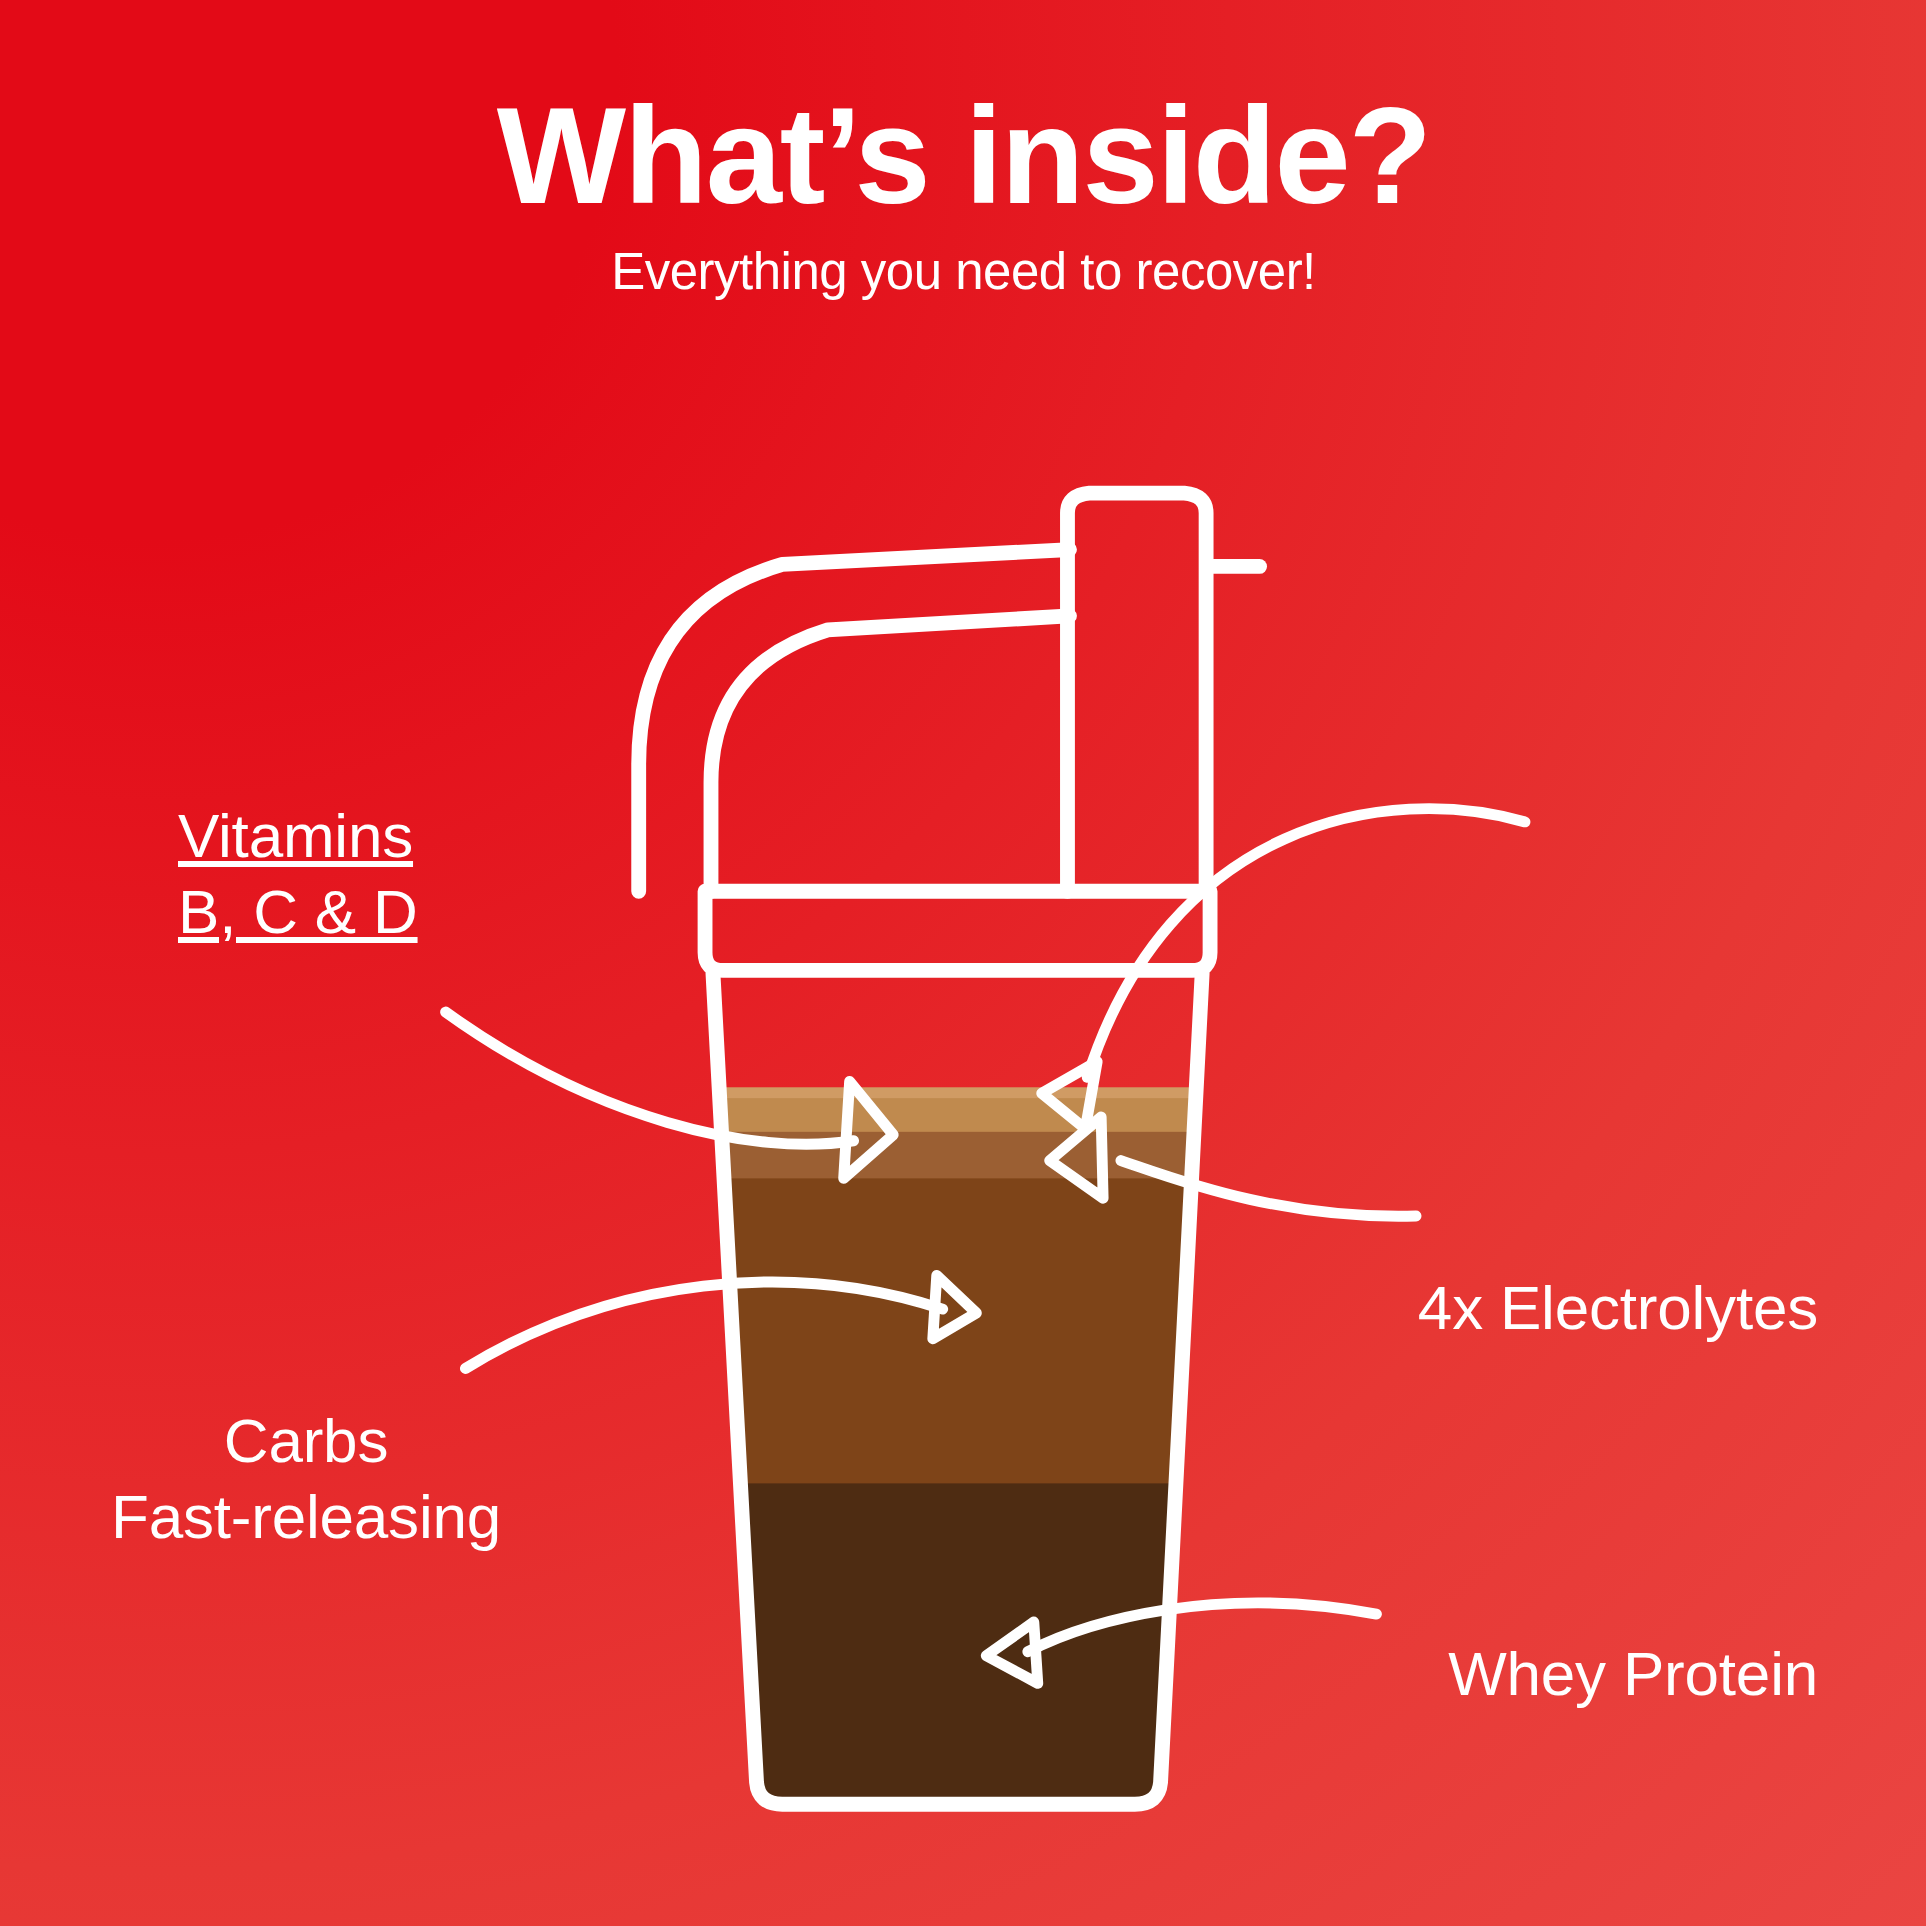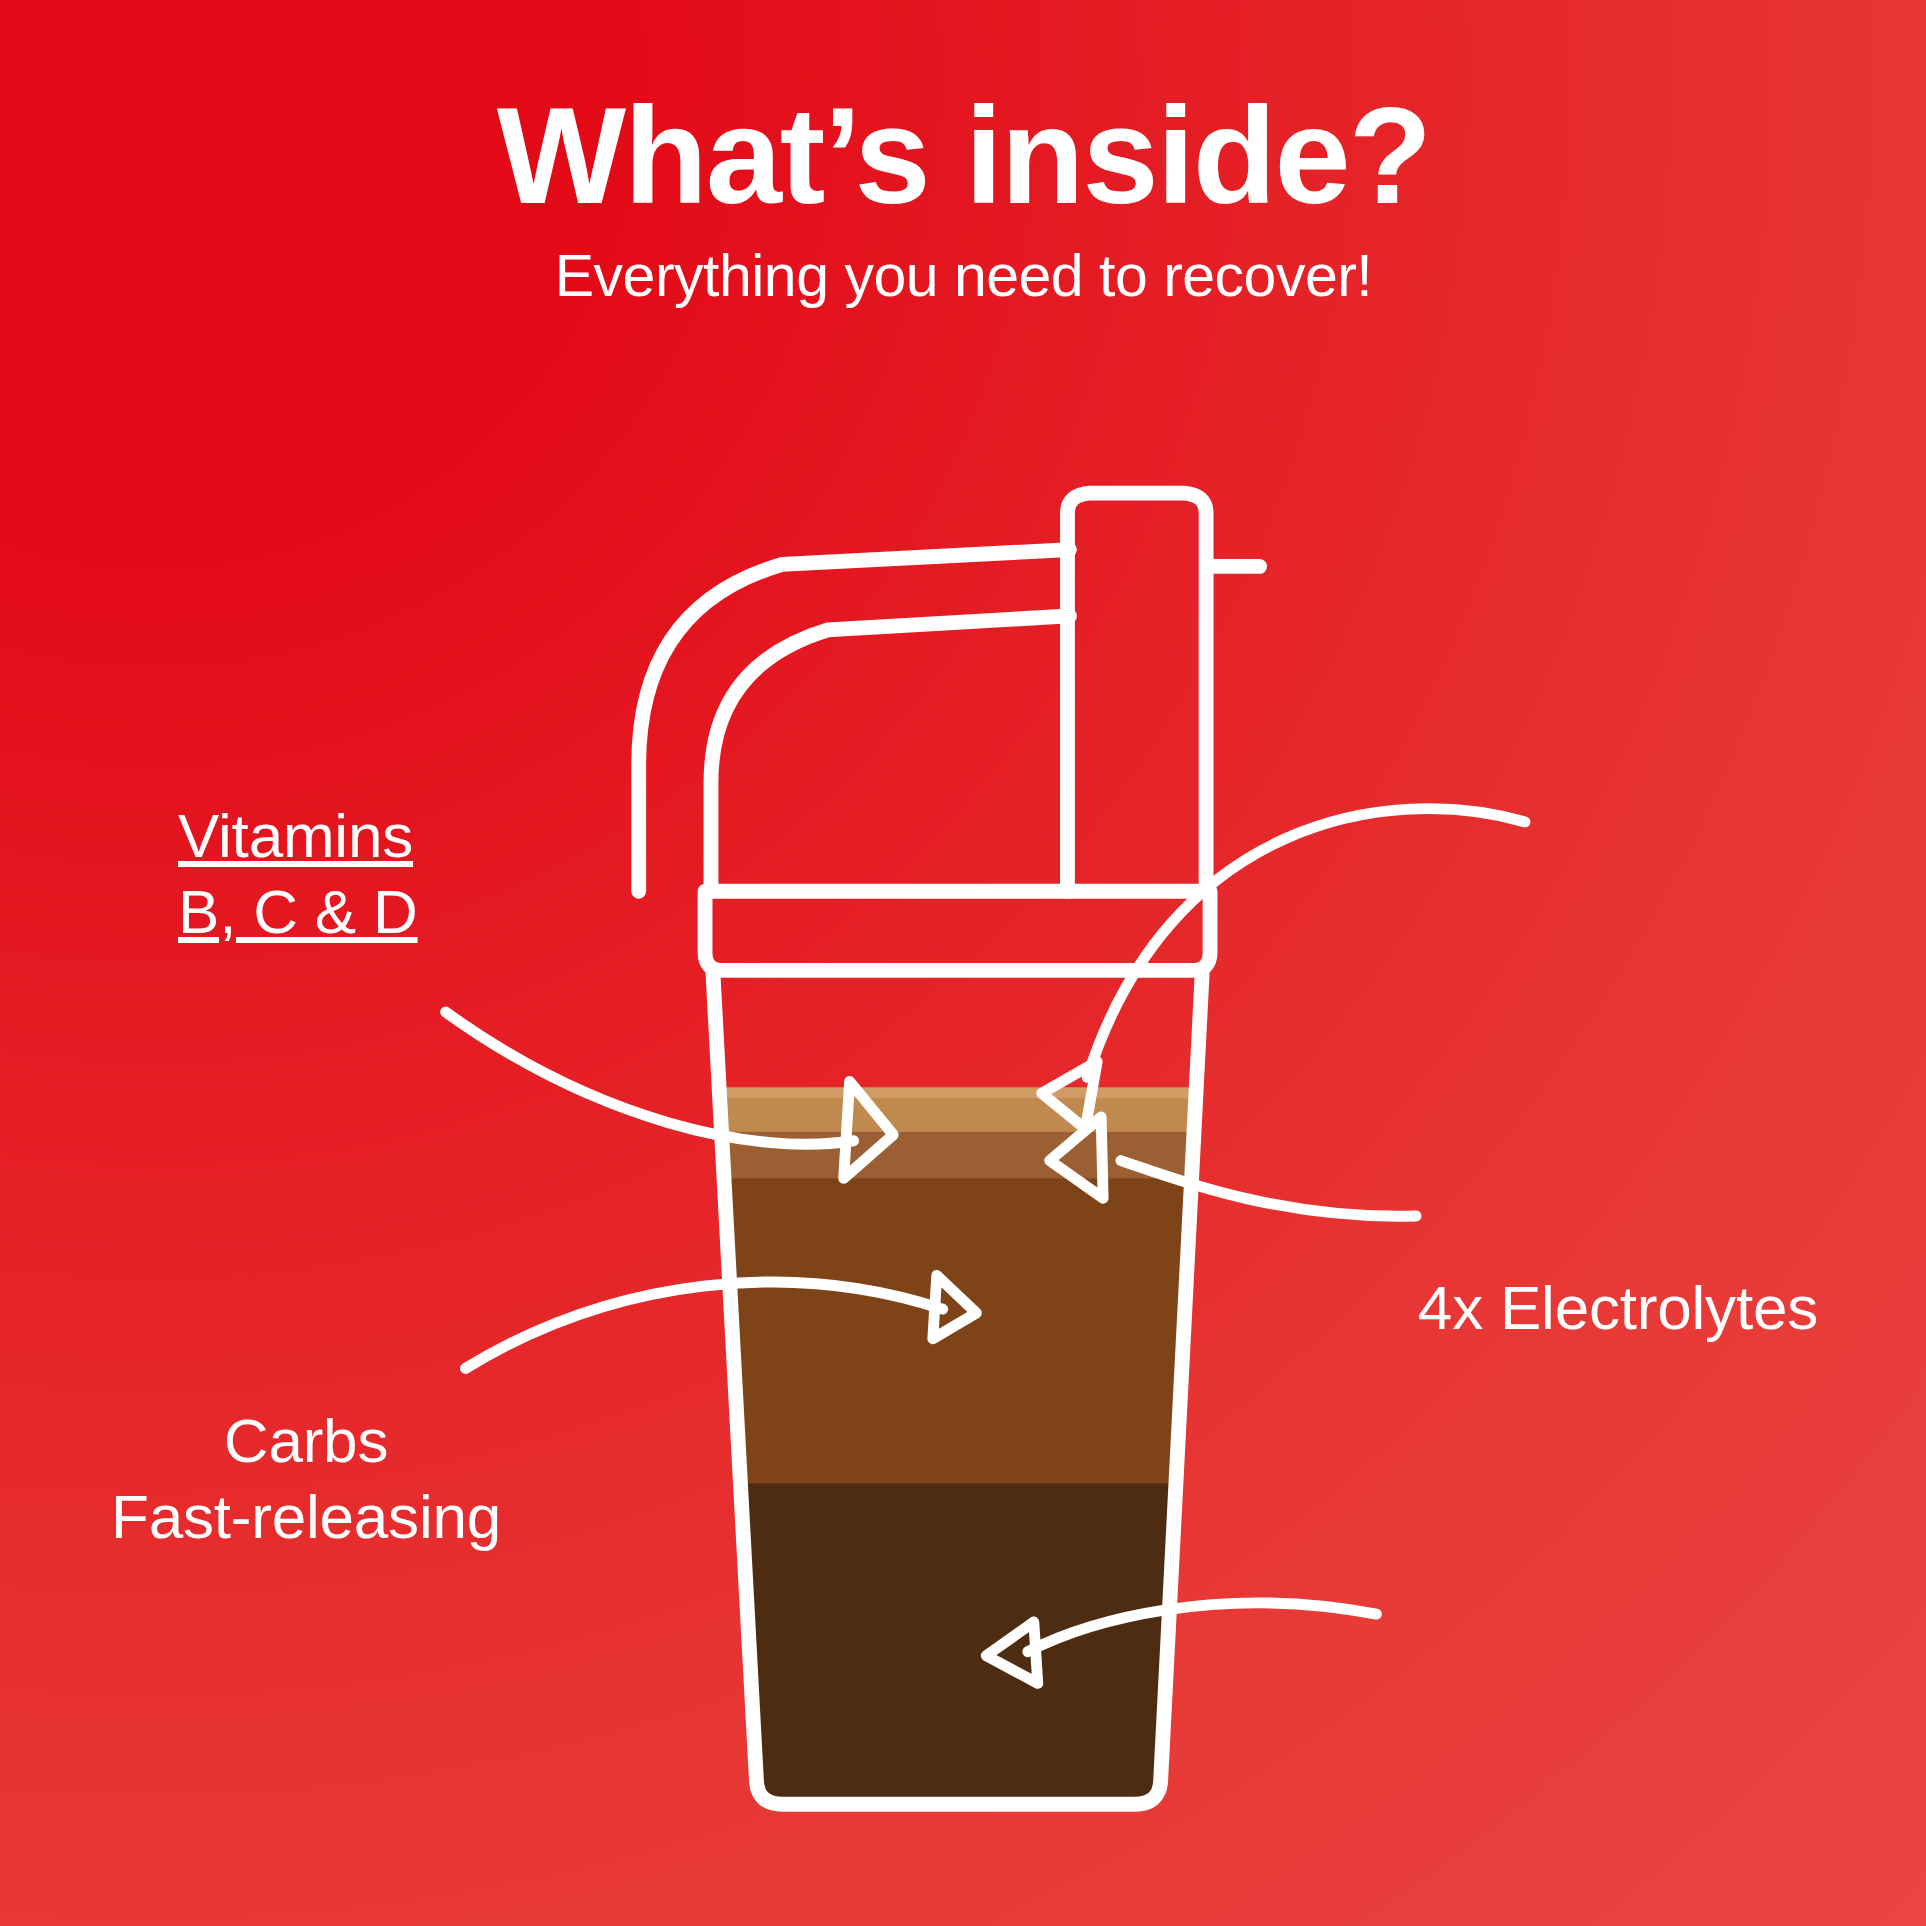--- a/index.html
+++ b/index.html
@@ -28,21 +28,21 @@
   #title {
     color: #ffffff;
     font-size: 137px;
     font-weight: bold;
     letter-spacing: -2px;
     line-height: 1.06;
     margin: 0;
   }
   #subtitle {
     color: #ffffff;
-    font-size: 59px;
+    font-size: 51px;
     font-weight: 400;
     letter-spacing: -0.5px;
     line-height: 1.1;
     margin: 16px 0 0 0;
   }
 
   
   .callout {
     position: absolute;
     color: #ffffff;
@@ -177,15 +177,18 @@
 
   <div class="callout" id="label-electro">
     <span class="line l1">4x Electrolytes</span>
   </div>
 
   <div class="callout" id="label-carbs">
     <span class="line l2">Carbs</span>
     <span class="line l1">Fast-releasing</span>
   </div>
 
+  <div class="callout" id="label-whey">
+    <span class="line l1">Whey Protein</span>
+  </div>
 
 </div>
 
 
 </body></html>

